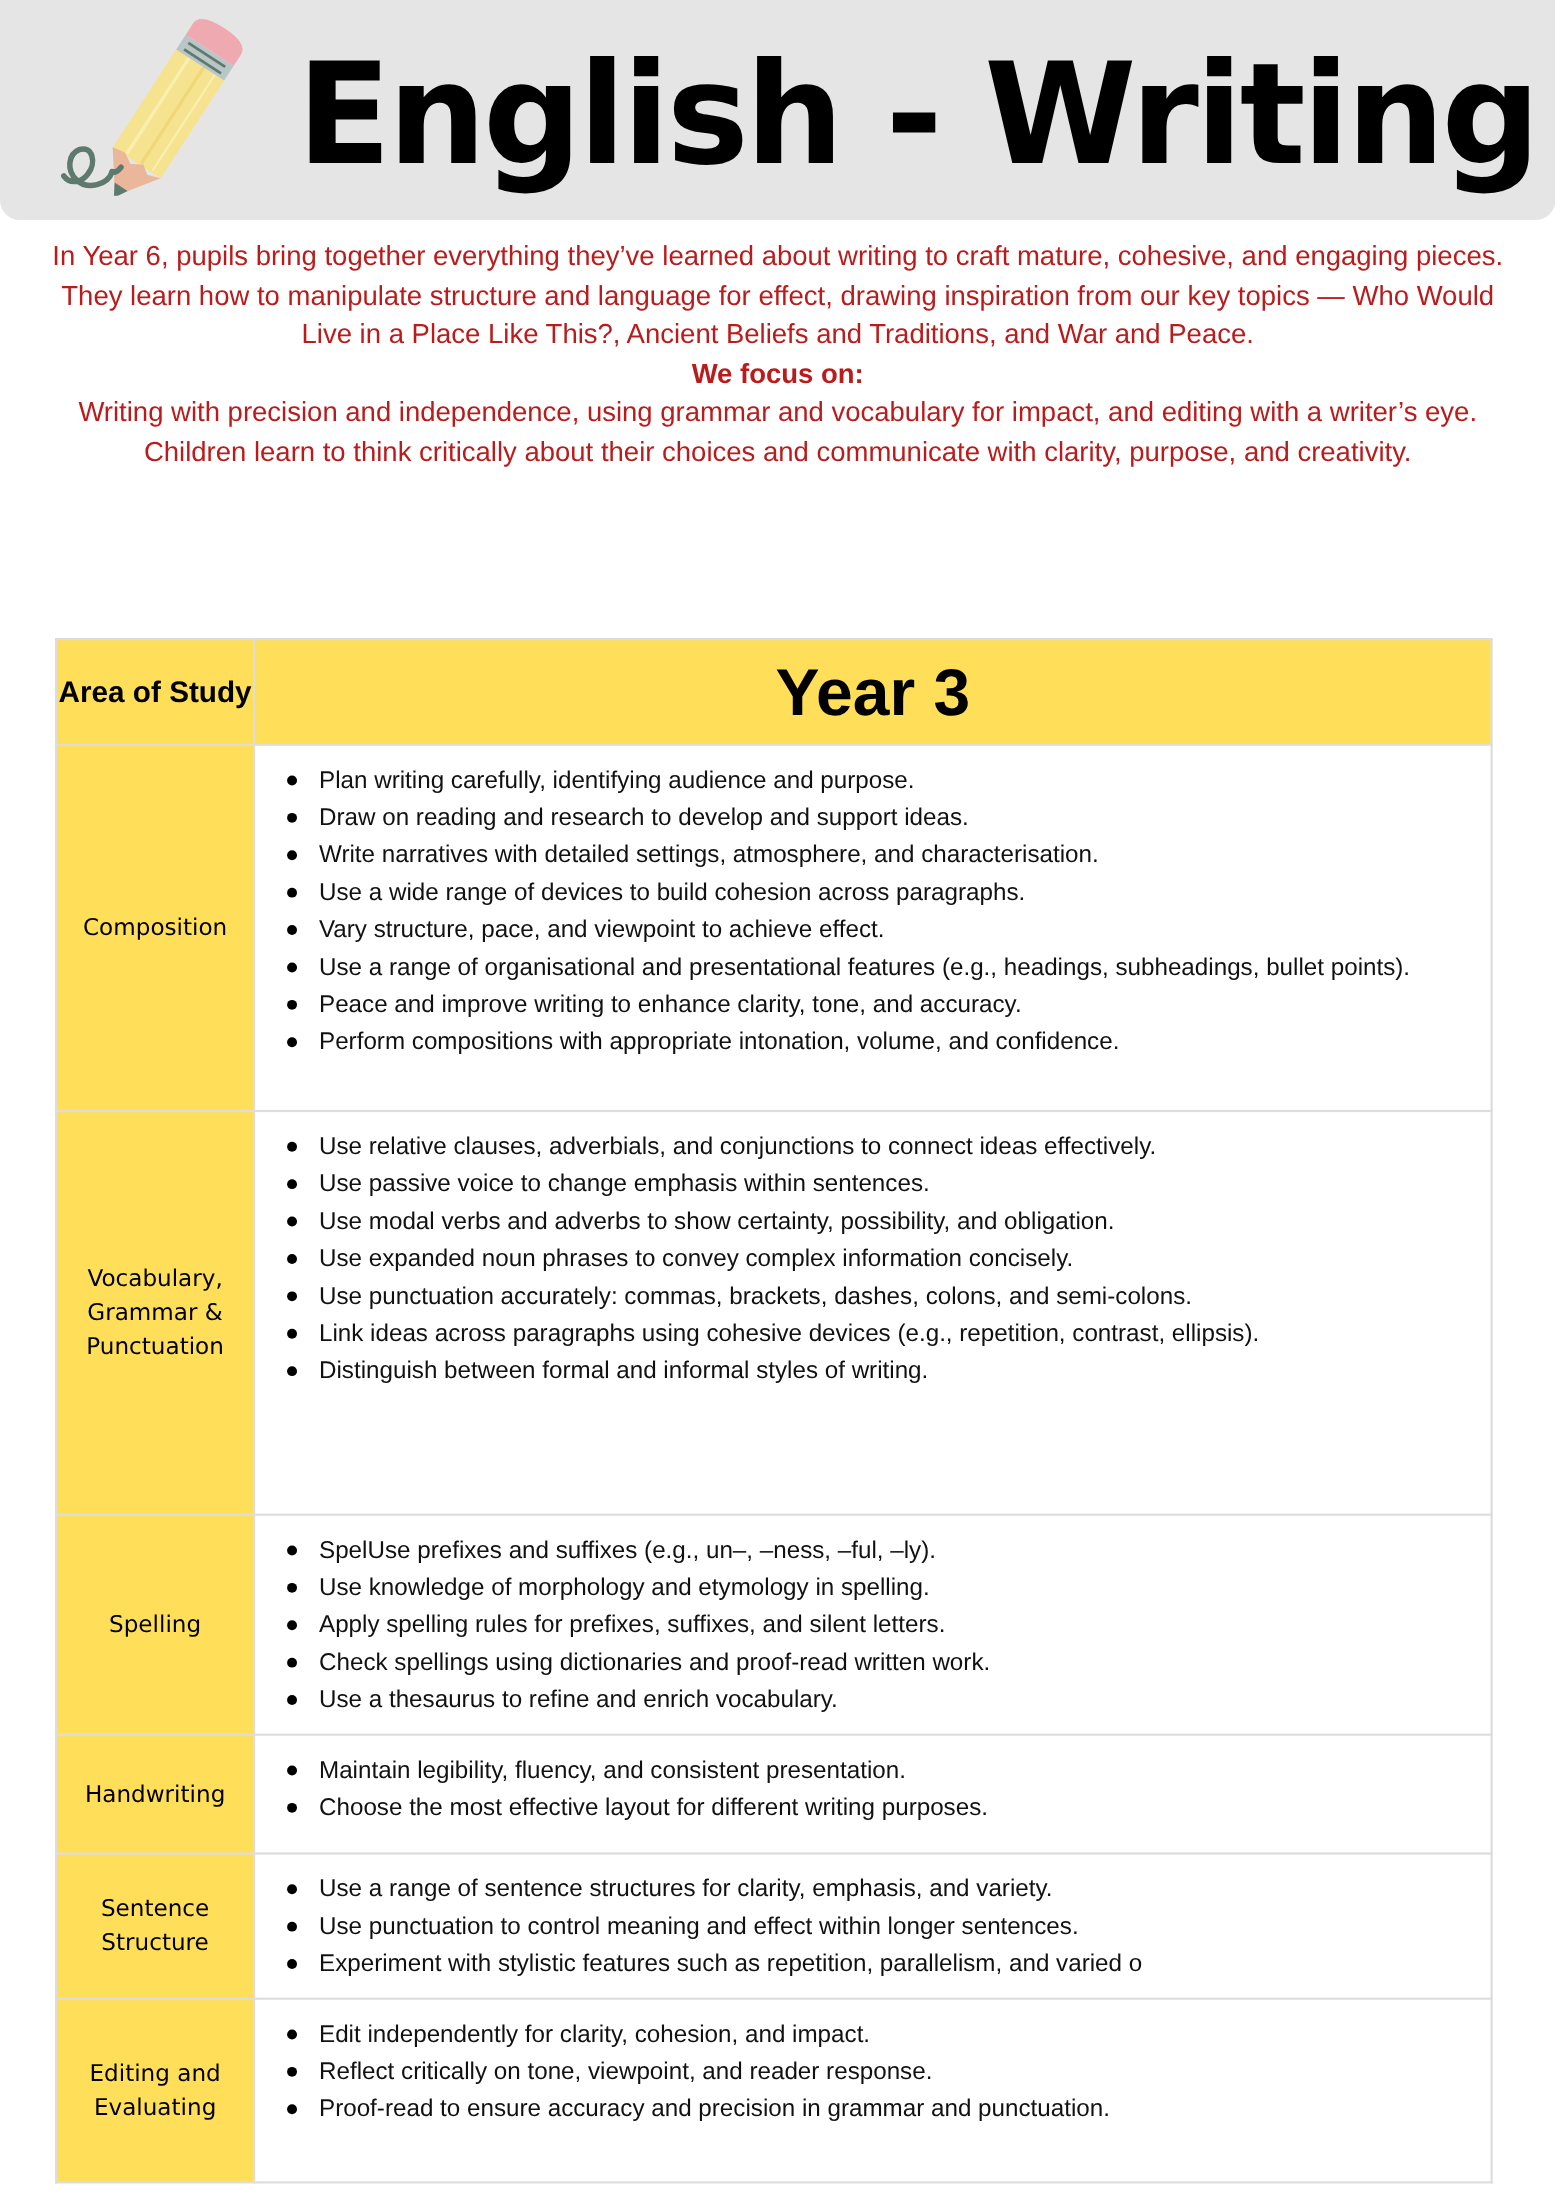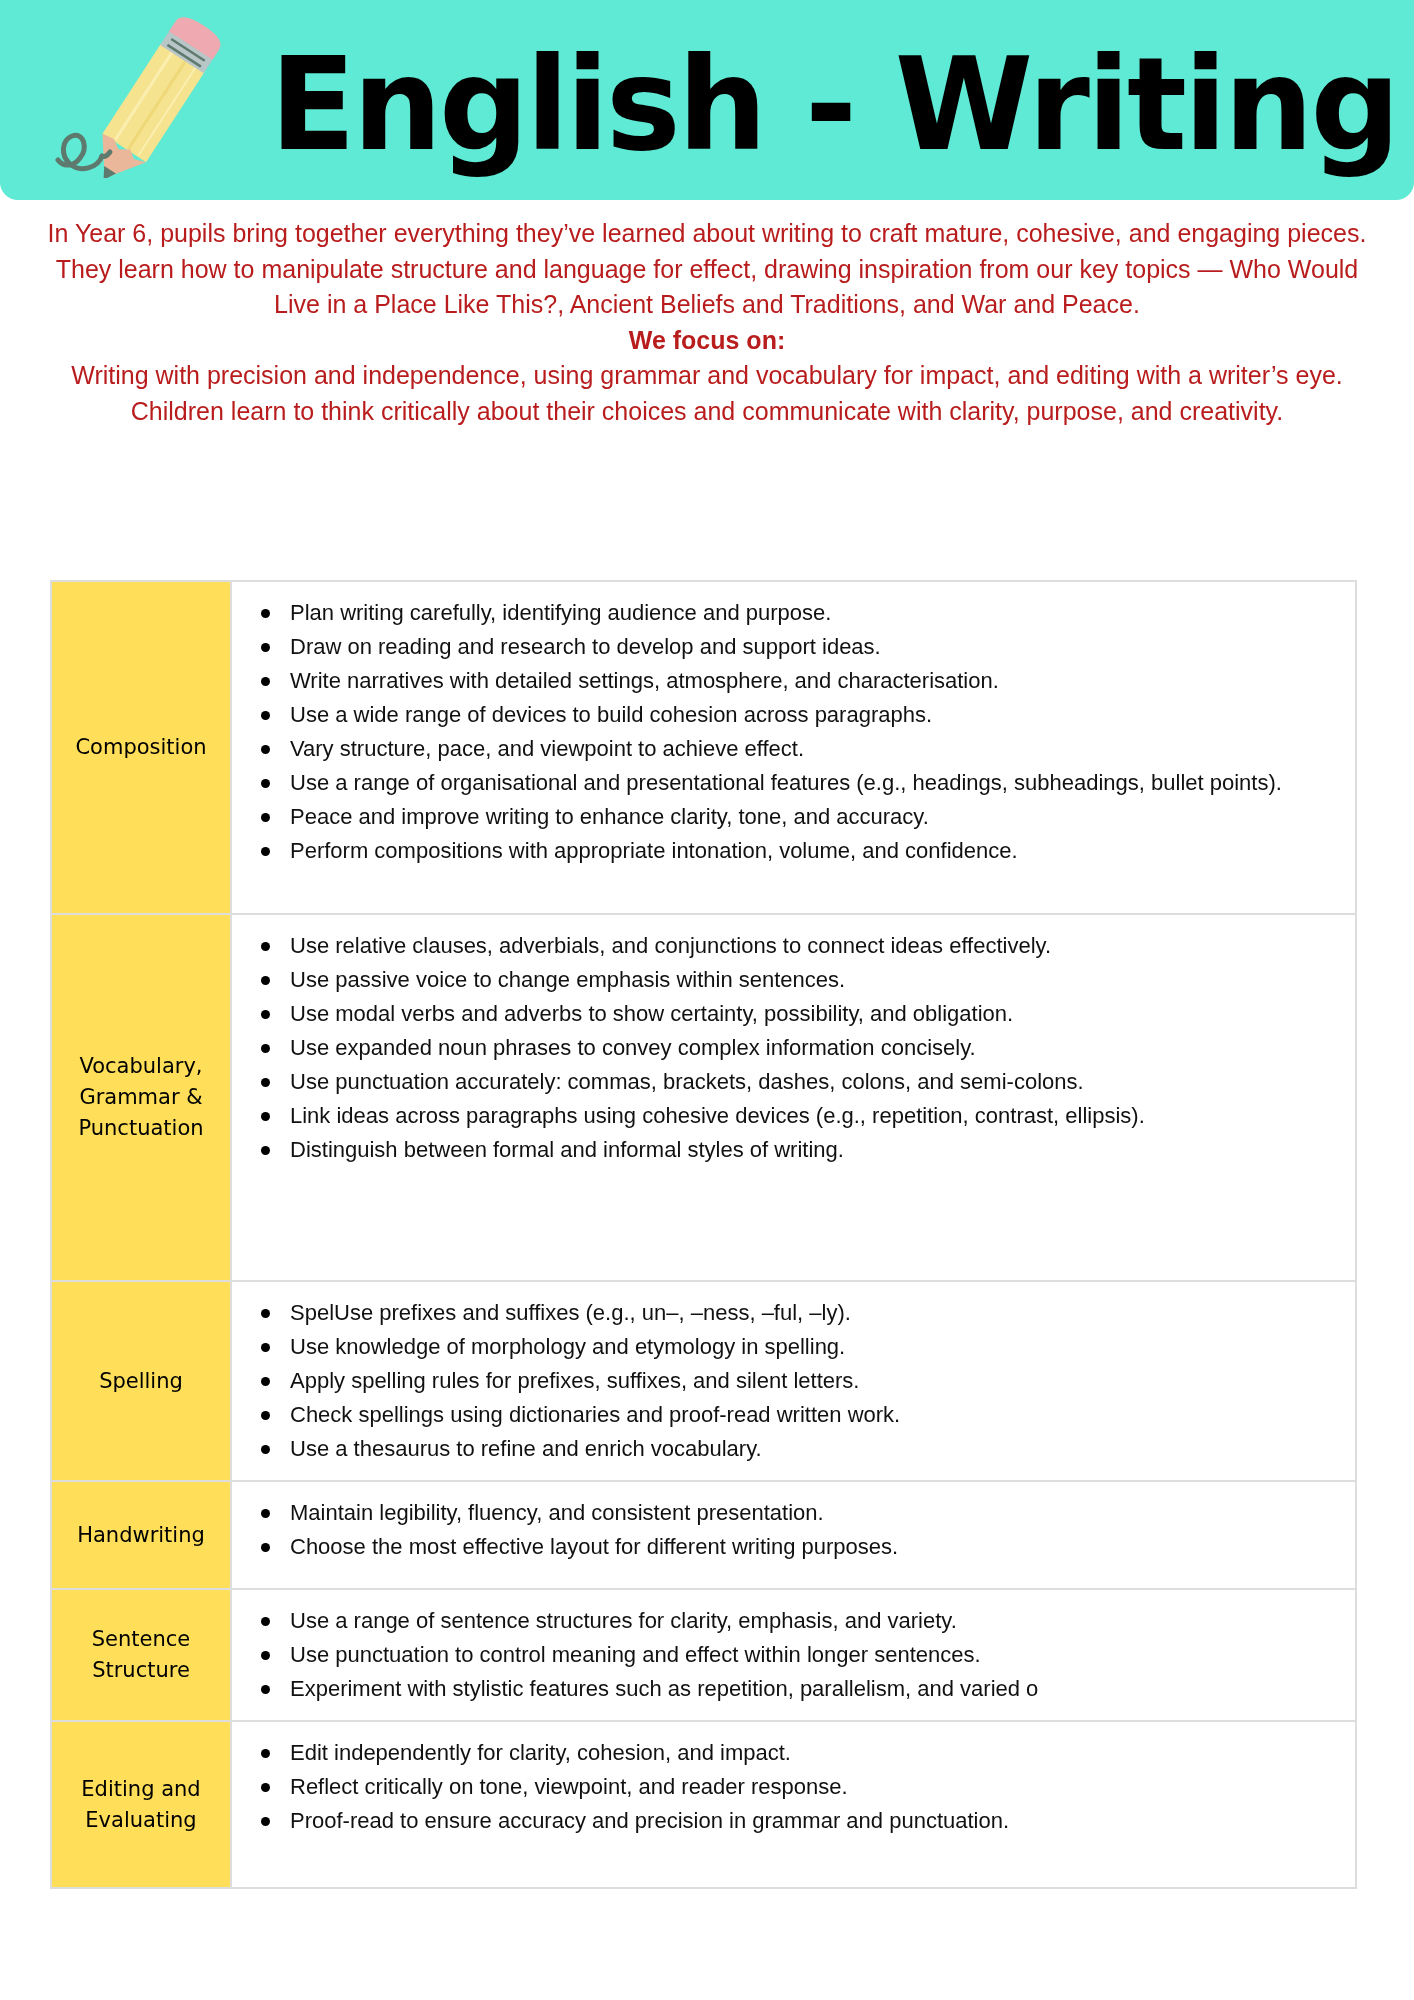--- a/index.html
+++ b/index.html
@@ -1,21 +1,21 @@
 <!DOCTYPE html>
 <html><head>
 <meta charset="utf-8">
 <style>
   * { box-sizing: border-box; margin: 0; padding: 0; }
   html, body { width: 1414px; height: 2000px; background: #ffffff; overflow: hidden; }
   body { position: relative; font-family: "Liberation Sans", "DejaVu Sans", sans-serif; color: #000; }
 
   .banner {
     position: absolute; left: 0; top: 0; width: 1414px; height: 200px;
-    background: #5eead4; border-radius: 0 0 18px 18px;
+    background: #e5e5e5; border-radius: 0 0 18px 18px;
   }
   .pencil { position: absolute; left: 40px; top: 8px; width: 200px; height: 170px; }
   .title {
     position: absolute; left: 270px; top: 30px; width: 1140px; height: 170px;
     font-family: "DejaVu Sans", sans-serif; font-weight: bold;
     font-size: 128px; line-height: 150px; letter-spacing: -3px;
     transform: scaleX(0.98); transform-origin: left top; white-space: nowrap;
   }
 
   .intro {
@@ -92,20 +92,24 @@
   <p class="focus">We focus on:</p>
   <p>Writing with precision and independence, using grammar and vocabulary for impact, and editing with a writer’s eye. Children learn to think critically about their choices and communicate with clarity, purpose, and creativity.</p>
 </div>
 
 <table class="table">
   <colgroup>
     <col class="col-area">
     <col>
   </colgroup>
   <tbody>
+      <tr>
+    <th class="hdr-area">Area of Study</th>
+    <th class="hdr-year">Year 3</th>
+  </tr>
 
   <tr style="height:333px;">
     <td class="area-cell">Composition</td>
     <td class="content-cell">
       <ul>
         <li>Plan writing carefully, identifying audience and purpose.</li>
         <li>Draw on reading and research to develop and support ideas.</li>
         <li>Write narratives with detailed settings, atmosphere, and characterisation.</li>
         <li>Use a wide range of devices to build cohesion across paragraphs.</li>
         <li>Vary structure, pace, and viewpoint to achieve effect.</li>

